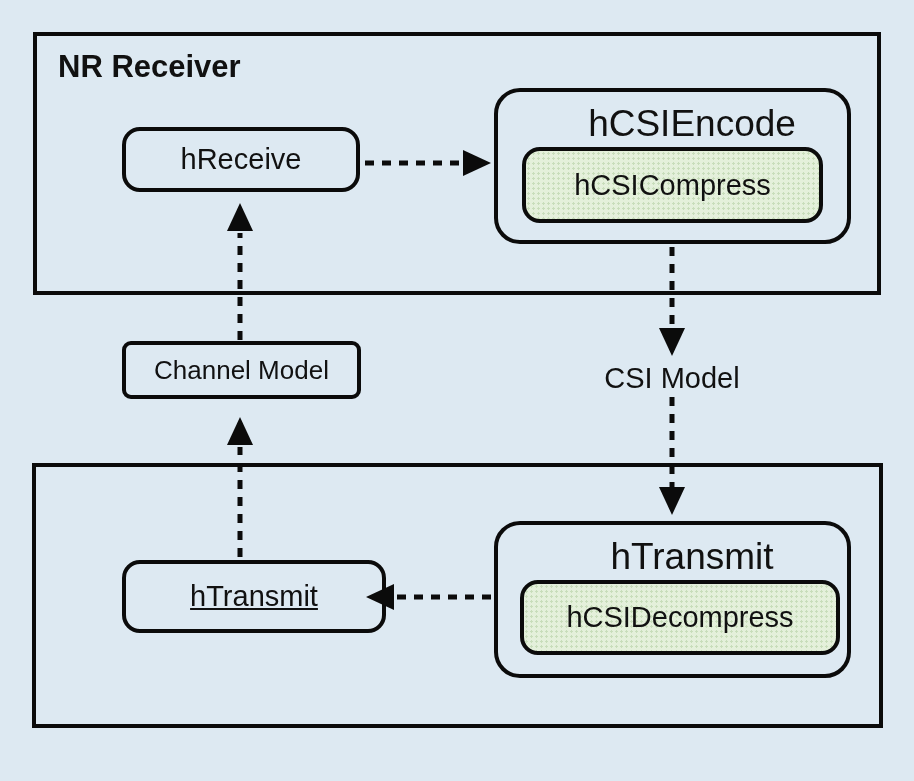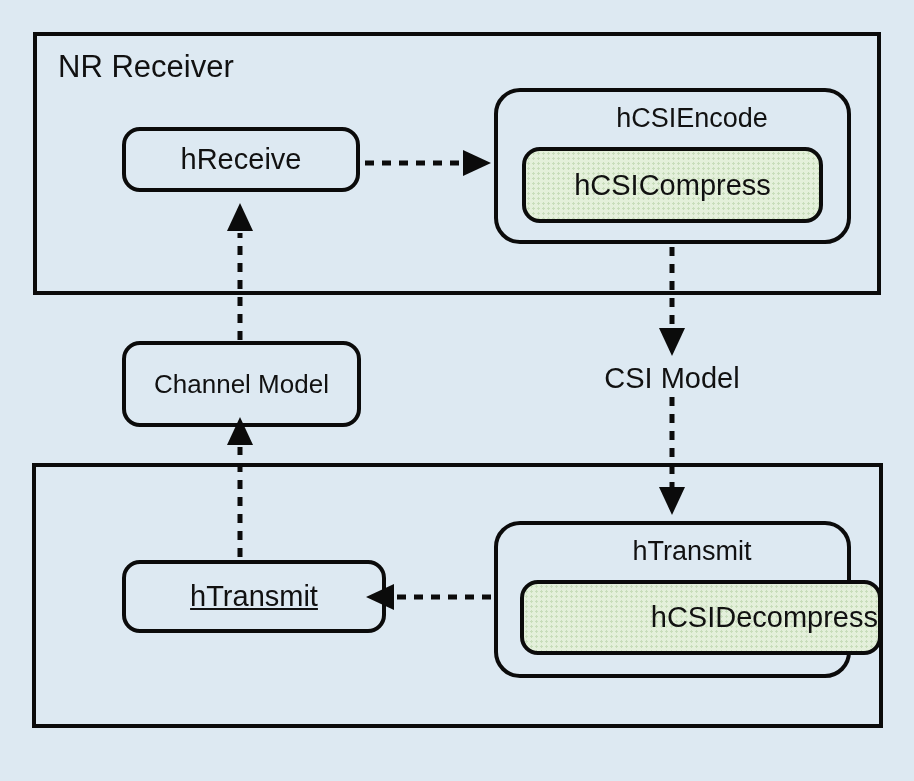--- a/index.html
+++ b/index.html
@@ -18,21 +18,21 @@
   }
   .outer-box {
     position: absolute;
     border: 4px solid #0b0b0b;
     background: transparent;
     box-sizing: border-box;
   }
   .section-title {
     position: absolute;
     font-size: 31px;
-    font-weight: 400;
+    font-weight: 700;
     letter-spacing: 0px;
     white-space: nowrap;
   }
   .rbox {
     position: absolute;
     border: 4px solid #0b0b0b;
     border-radius: 18px;
     box-sizing: border-box;
     display: flex;
     align-items: center;
@@ -42,21 +42,21 @@
     background: #dde9f2;
     white-space: nowrap;
   }
   .container-box {
     border-radius: 26px;
     align-items: flex-start;
     justify-content: center;
   }
   .container-title {
     margin-top: 11px;
-    font-size: 27px;
+    font-size: 37px;
     font-weight: 500;
     margin-left: 39px;
   }
   .green-box {
     background-color: #e4f0db;
     background-image: radial-gradient(#c8ddbb 1.2px, transparent 1.2px);
     background-size: 5px 5px;
   }
   .channel-box {
     flex-direction: column;
@@ -98,32 +98,32 @@
     <span>hReceive</span>
   </div>
 
   <div class="rbox container-box" style="left:494px; top:88px; width:357px; height:156px;">
     <span class="container-title">hCSIEncode</span>
   </div>
   <div class="rbox green-box" style="left:522px; top:147px; width:301px; height:76px;">
     <span>hCSICompress</span>
   </div>
 
-  <div class="rbox channel-box" style="left:122px; top:341px; width:239px; height:86px;">
+  <div class="rbox channel-box" style="left:122px; top:341px; width:239px; height:58px;border-radius:9px;">
     <span>Channel Model</span>
   </div>
 
   <div class="flow-label" style="left:672px; top:362px;">CSI Model</div>
 
   <div class="outer-box" style="left:32px; top:463px; width:851px; height:265px;"></div>
 
   <div class="rbox container-box" style="left:494px; top:521px; width:357px; height:157px;">
     <span class="container-title">hTransmit</span>
   </div>
-  <div class="rbox green-box" style="left:520px; top:580px; width:362px; height:75px;justify-content:flex-end;">
+  <div class="rbox green-box" style="left:520px; top:580px; width:320px; height:75px;">
     <span>hCSIDecompress</span>
   </div>
 
   <div class="rbox" style="left:122px; top:560px; width:264px; height:73px;text-decoration:underline;">
     <span>hTransmit</span>
   </div>
 
   <svg id="arrow-layer" width="914" height="781" viewBox="0 0 914 781">
     <g>
       <line x1="365" y1="163" x2="462" y2="163"></line>

